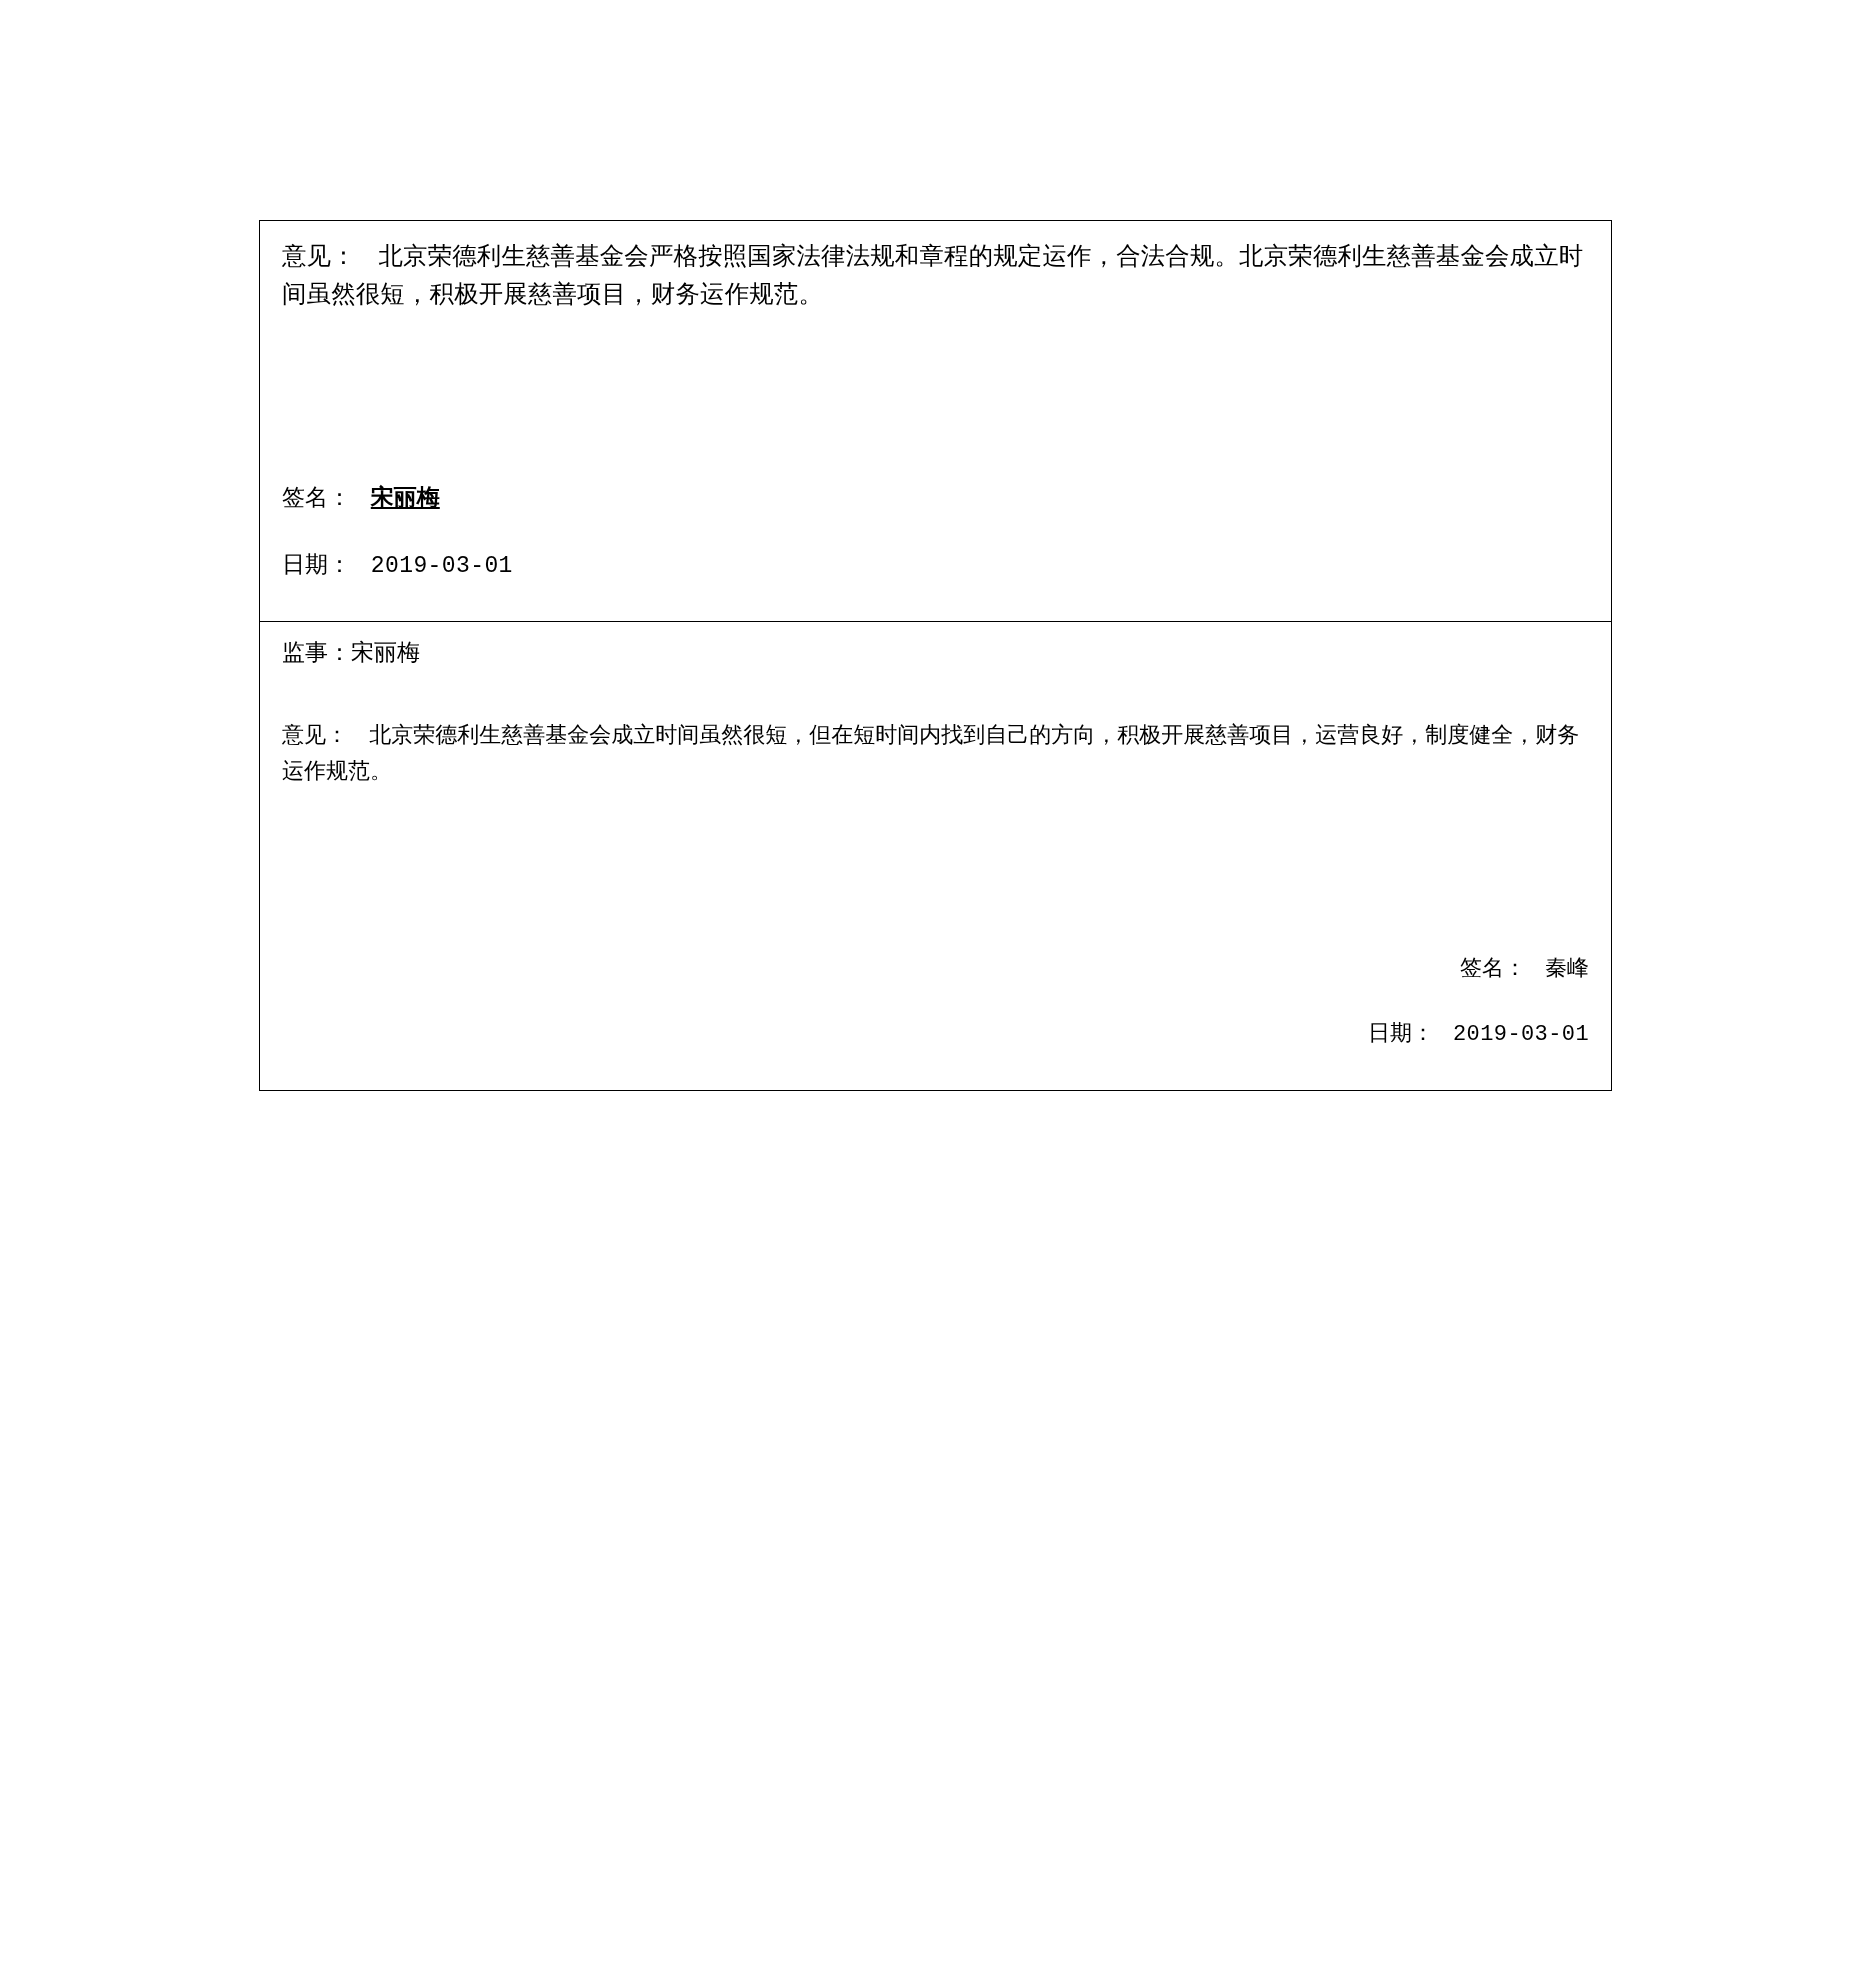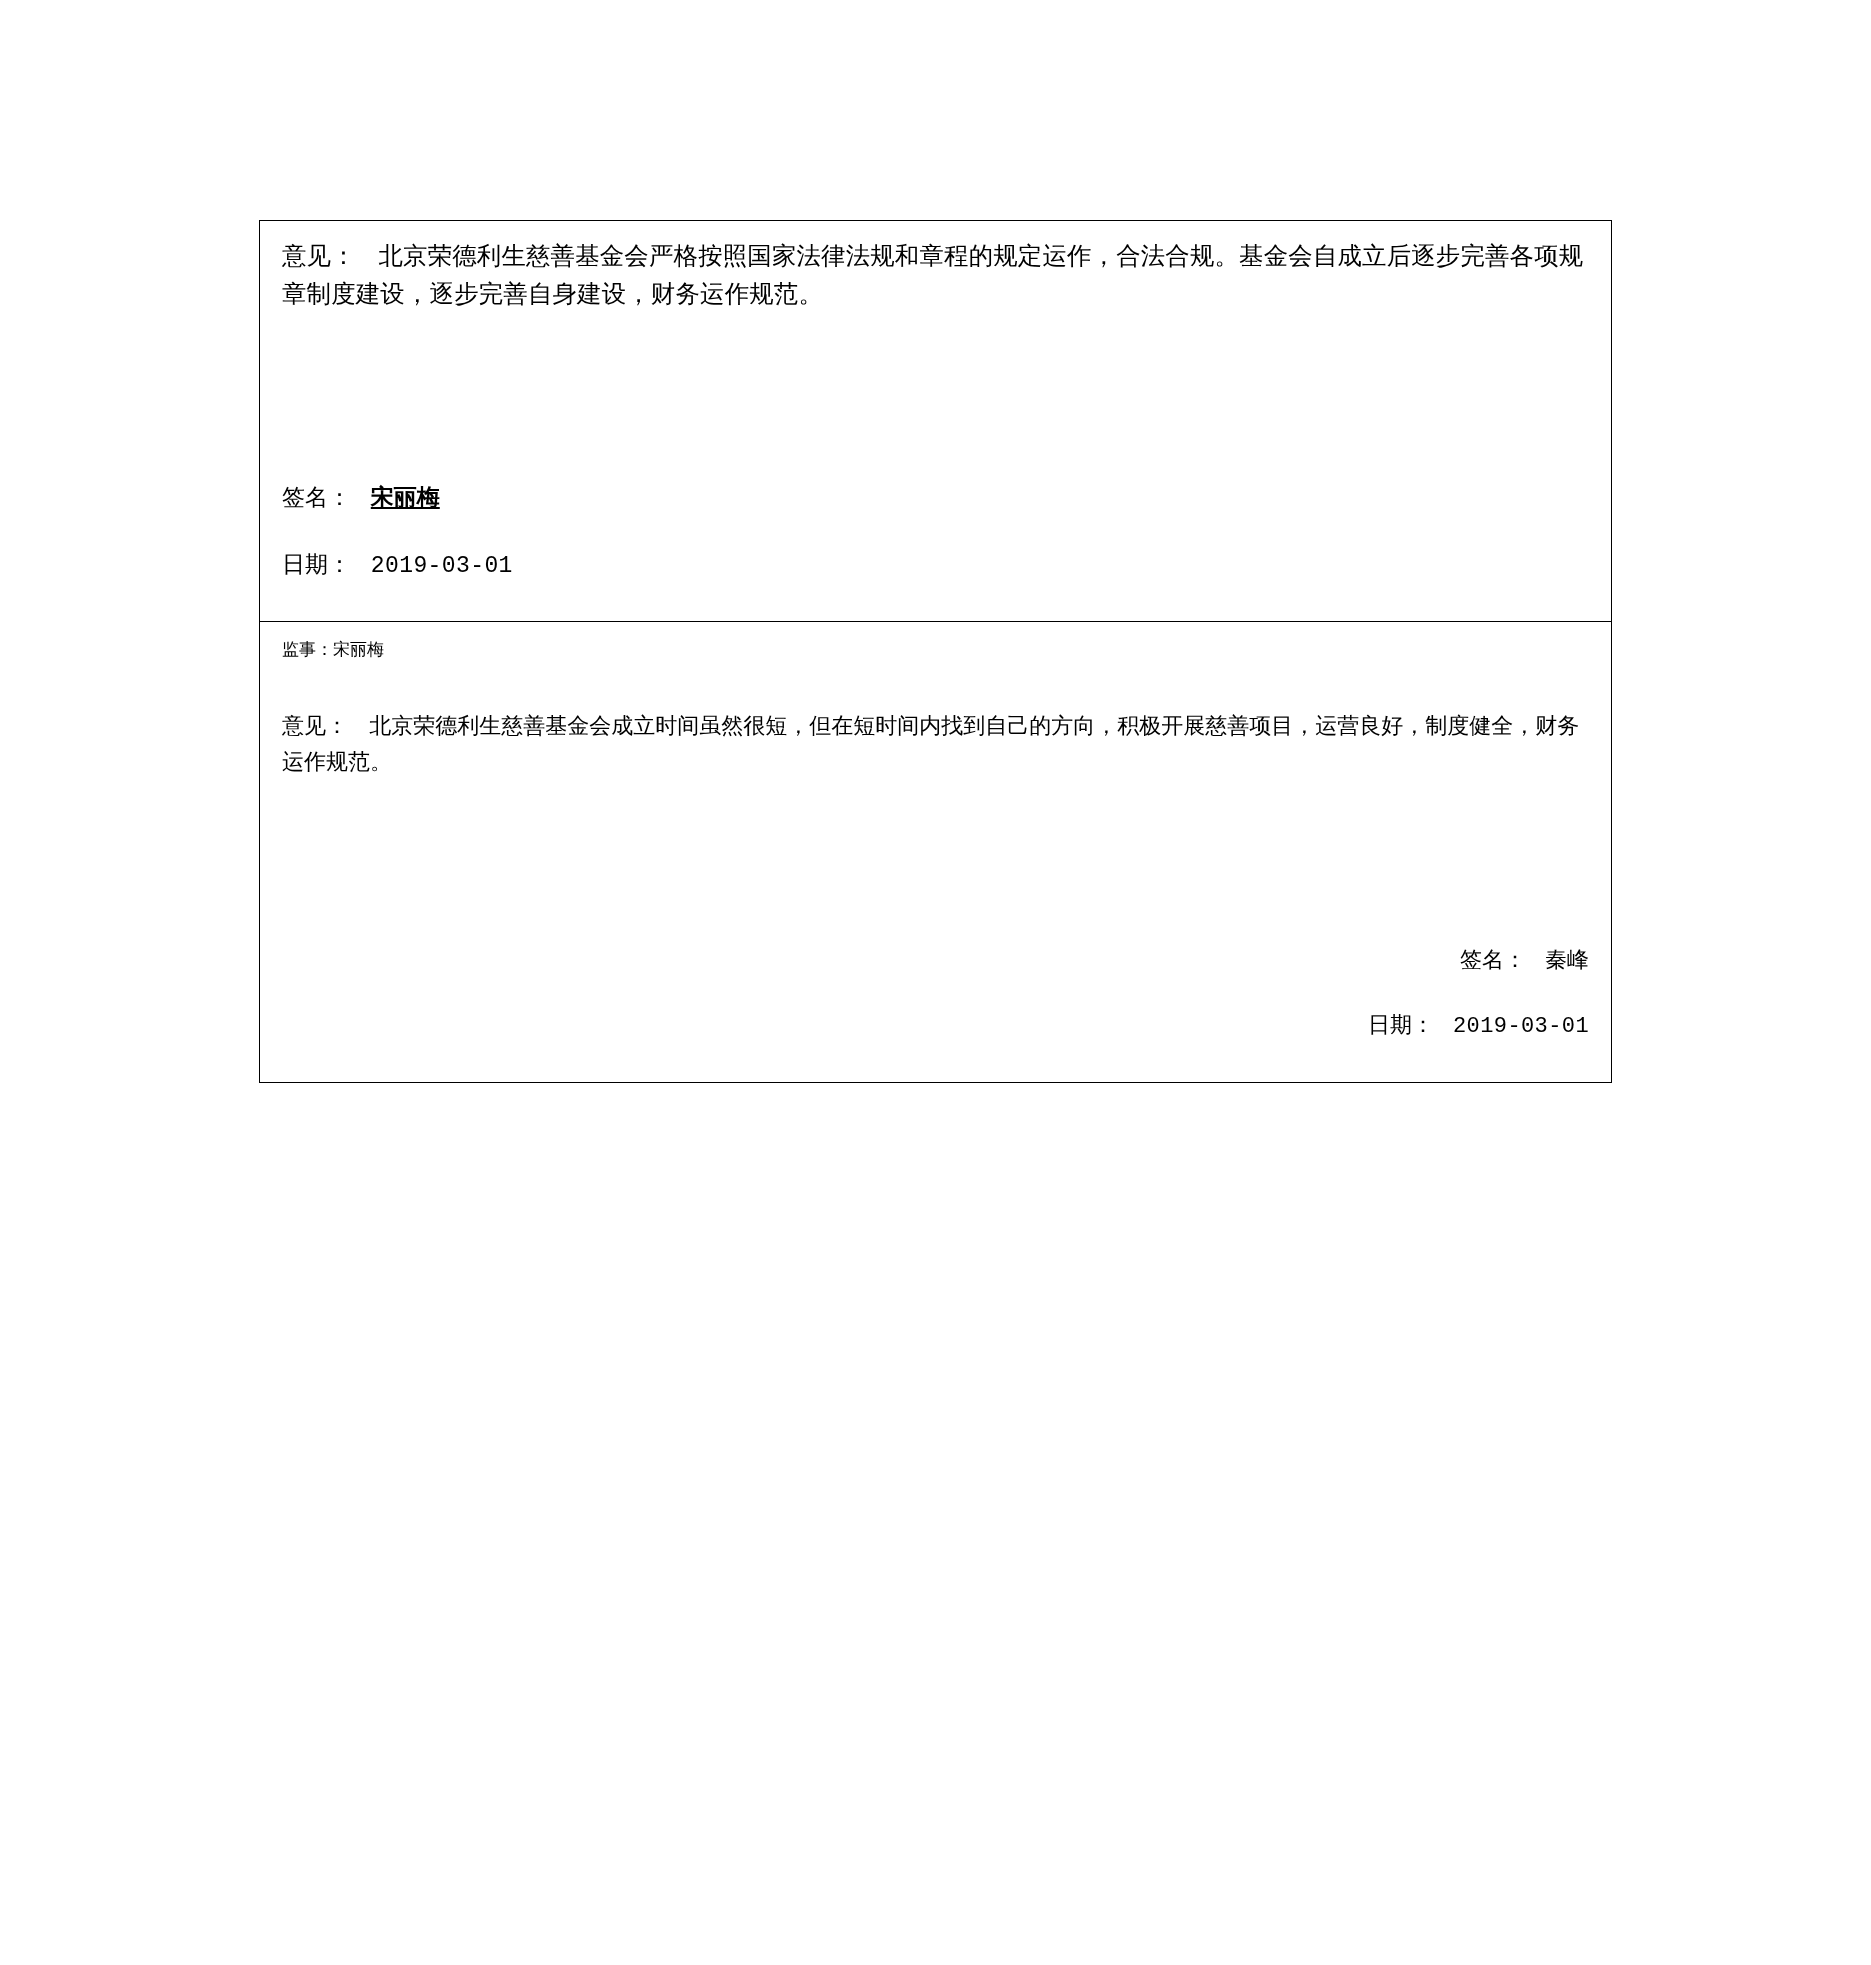--- a/index.html
+++ b/index.html
@@ -64,22 +64,22 @@
   }
   .label-val {
     display: inline-block;
     margin-left: 13.4px;
   }
   .sig-name {
     font-weight: 600;
     text-decoration: underline;
   }
   .sup-line {
-    font-family: Liberation Sans, sans-serif;
-    font-size: 17px;
+    font-family: Liberation Mono, monospace;
+    font-size: 23px;
     line-height: 1.4;
   }
   .spacer-lg { height: 169px; }
   .spacer-md { height: 118px; }
   .spacer-sm { height: 47px; }
   .spacer-xs { height: 23.6px; }
   .gap-between-sig { height: 34px; }
   .date-mono {
     font-family: Liberation Mono, monospace;
     letter-spacing: 0.4px;
@@ -94,21 +94,21 @@
     <colgroup>
         <col style="width:1352px">
       </colgroup>
     <tbody>
 
       <tr>
         <td>
           <div class="cell-inner">
             <div class="op-heavy">
               <span>意见：</span>
-              <span style="display:inline-block;width:15.7px"></span><span>北京荣德利生慈善基金会严格按照国家法律法规和章程的规定运作，合法合规。基金会自成立后逐步完善各项规章制度建设，逐步完善自身建设，财务运作规范。</span>
+              <span style="display:inline-block;width:15.7px"></span><span>北京荣德利生慈善基金会严格按照国家法律法规和章程的规定运作，合法合规。北京荣德利生慈善基金会成立时间虽然很短，积极开展慈善项目，财务运作规范。</span>
             </div>
 
             <div class="spacer-lg"></div>
 
             <div class="label-row">
               <span class="label-key">签名：</span>
               <span class="label-val sig-name">宋丽梅</span>
             </div>
 
             <div class="gap-between-sig"></div>

